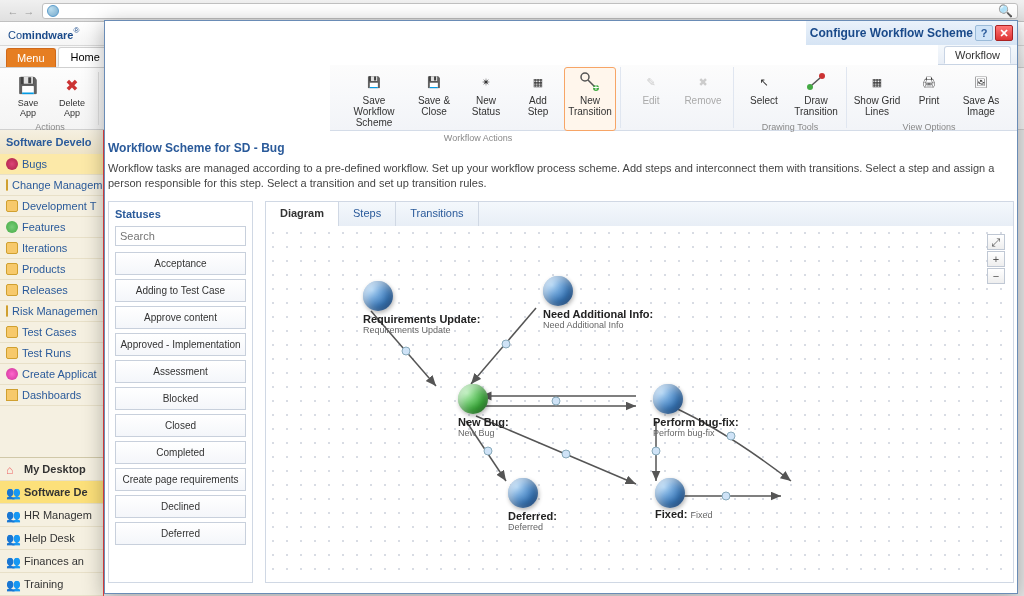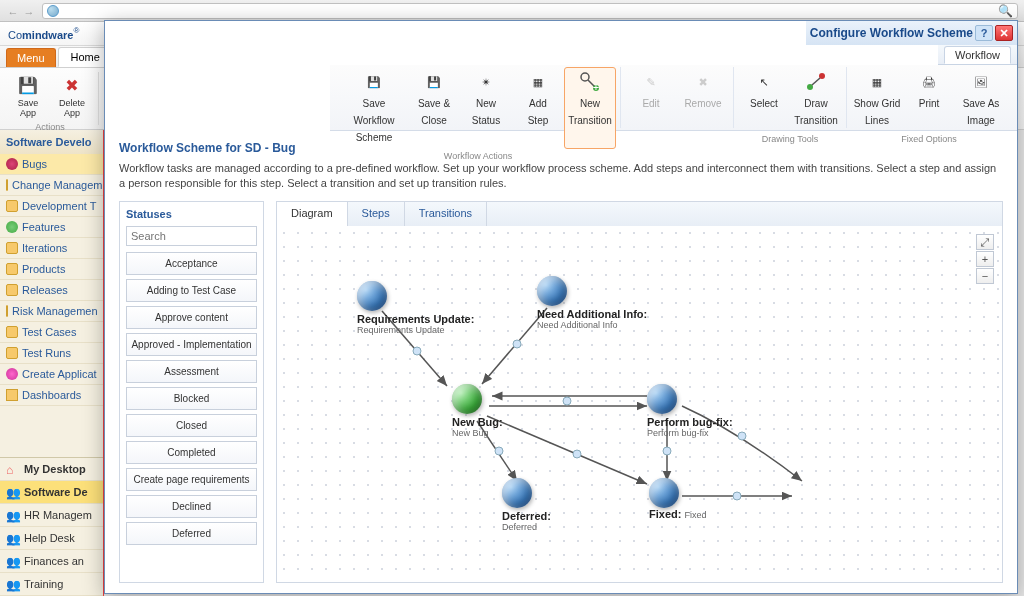--- a/index.html
+++ b/index.html
@@ -59,43 +59,43 @@
 .modal-tabs-row { background: linear-gradient(#f4f8fc,#e8eef6); height: 20px; display: flex; align-items: flex-end; padding: 0 6px; border-bottom: 1px solid #c8d4e4;}
 .modal-tab { background: #fff; border: 1px solid #c8d4e4; border-bottom: 1px solid #fff; padding: 2px 10px; border-radius: 3px 3px 0 0; font-size: 11px; color: #333;}
 
 .modal-ribbon { height: 66px; background: linear-gradient(#fcfcfc,#f2f4f8); border-bottom: 1px solid #d4dce8; display: flex; padding: 2px 6px;}
 .mr-group { display: flex; flex-direction: column; padding: 0 4px; }
 .mr-buttons { display: flex; }
 .mr-btn { display: flex; flex-direction: column; align-items: center; justify-content: flex-start; width: 52px; padding: 2px 1px; cursor: pointer; text-align: center; color: #333; border: 1px solid transparent; border-radius: 3px;}
 .mr-btn.disabled { color: #aaa; }
 .mr-btn.highlight { border: 1px solid #f7a566; background: #fff6ec; }
 .mr-btn .mico { width: 24px; height: 24px; margin-bottom: 1px; display: flex; align-items: center; justify-content: center;}
-.mr-label { font-size: 10px; line-height: 17px; }
+.mr-label { font-size: 10px; line-height: 11px; }
 .mr-caption { font-size: 9px; color: #888; text-align: center; margin-top: 2px;}
 
-.modal-body { flex: 1; padding: 10px 14px; overflow: hidden; display: flex; flex-direction: column;}
+.modal-body { flex: 1; padding: 10px 3px; overflow: hidden; display: flex; flex-direction: column;}
 .scheme-title { color: #2a5a9a; font-weight: bold; font-size: 12px; margin-bottom: 6px;}
 .scheme-desc { color: #444; font-size: 11px; line-height: 15px; margin-bottom: 10px;}
 
 .body-split { flex: 1; display: flex; gap: 12px; overflow: hidden;}
 .status-panel { width: 145px; border: 1px solid #d0d8e4; background: #fff; display: flex; flex-direction: column; padding: 6px;}
 .status-title { color: #2a5a9a; font-weight: bold; margin-bottom: 6px;}
 .status-search { height: 20px; border: 1px solid #c8d0dc; padding: 0 4px; margin-bottom: 6px; color: #888;}
 .status-list { flex: 1; overflow-y: auto; display: flex; flex-direction: column; gap: 4px;}
 .status-item { border: 1px solid #c8d0dc; background: linear-gradient(#fff,#f4f6fa); padding: 5px 4px; text-align: center; color: #333; cursor: pointer; font-size: 10px;}
 
 .diagram-panel { flex: 1; border: 1px solid #d0d8e4; display: flex; flex-direction: column; background: #fff;}
 .diag-tabs { height: 24px; display: flex; background: linear-gradient(#f4f8fc,#e8eef6);}
 .diag-tab { padding: 5px 14px; border-right: 1px solid #d0d8e4; color: #2a5a9a; cursor: pointer; font-size: 11px;}
-.diag-tab.active { background: #fff; color: #333;}
+.diag-tab.active { background: #fff; color: #333; font-weight: bold;}
 .diag-canvas { flex: 1; position: relative; background-image: radial-gradient(circle, #d8dce4 1px, transparent 1px); background-size: 14px 14px; overflow: hidden;}
 .canvas-ctrl { position: absolute; right: 8px; top: 8px; width: 18px; display: flex; flex-direction: column; gap: 1px;}
 .cc-btn { height: 16px; background: linear-gradient(#fff,#eee); border: 1px solid #c0c8d4; display: flex; align-items: center; justify-content: center; color: #555; font-size: 11px; cursor: pointer;}
 
-.node { position: absolute; display: flex; flex-direction: column; align-items: flex-start;}
+.node { position: absolute; display: flex; flex-direction: column; align-items: flex-start; margin-left: 17px;}
 .ball { width: 30px; height: 30px; border-radius: 50%; box-shadow: inset -4px -4px 8px rgba(0,0,0,.25), inset 4px 4px 8px rgba(255,255,255,.6), 1px 2px 4px rgba(0,0,0,.3);}
 .ball.blue { background: radial-gradient(circle at 30% 30%, #9ecaf0, #3b7cc0 60%, #2a5a9a);}
 .ball.green { background: radial-gradient(circle at 30% 30%, #a6e8a6, #3cb03c 60%, #2a7a2a);}
 .ball.red { background: radial-gradient(circle at 30% 30%, #f8a6a6, #d03c3c 60%, #a02a2a);}
 .node-title { font-weight: bold; font-size: 11px; color: #222; margin-top: 2px;}
 .node-sub { font-size: 9px; color: #666;}
 
 svg.edges { position: absolute; top: 0; left: 0; width: 100%; height: 100%; pointer-events: none;}
 </style>
 </head>
@@ -312,21 +312,21 @@
         <div class="mr-btn">
             <div class="mico">🖨</div>
             <div class="mr-label">Print</div>
           </div>
         <div class="mr-btn">
             <div class="mico">🖼</div>
             <div class="mr-label" style="white-space:pre-line;">Save As
 Image</div>
           </div>
       </div>
-      <div class="mr-caption">Fixed Options</div>
+      <div class="mr-caption">View Options</div>
     </div>
   </div>
 
   <div class="modal-body">
     <div class="scheme-title">Workflow Scheme for SD - Bug</div>
     <div class="scheme-desc">Workflow tasks are managed according to a pre-defined workflow. Set up your workflow process scheme. Add steps and interconnect them with transitions. Select a step and assign a person responsible for this step. Select a transition and set up transition rules.</div>
 
     <div class="body-split">
       <div class="status-panel">
         <div class="status-title">Statuses</div>

